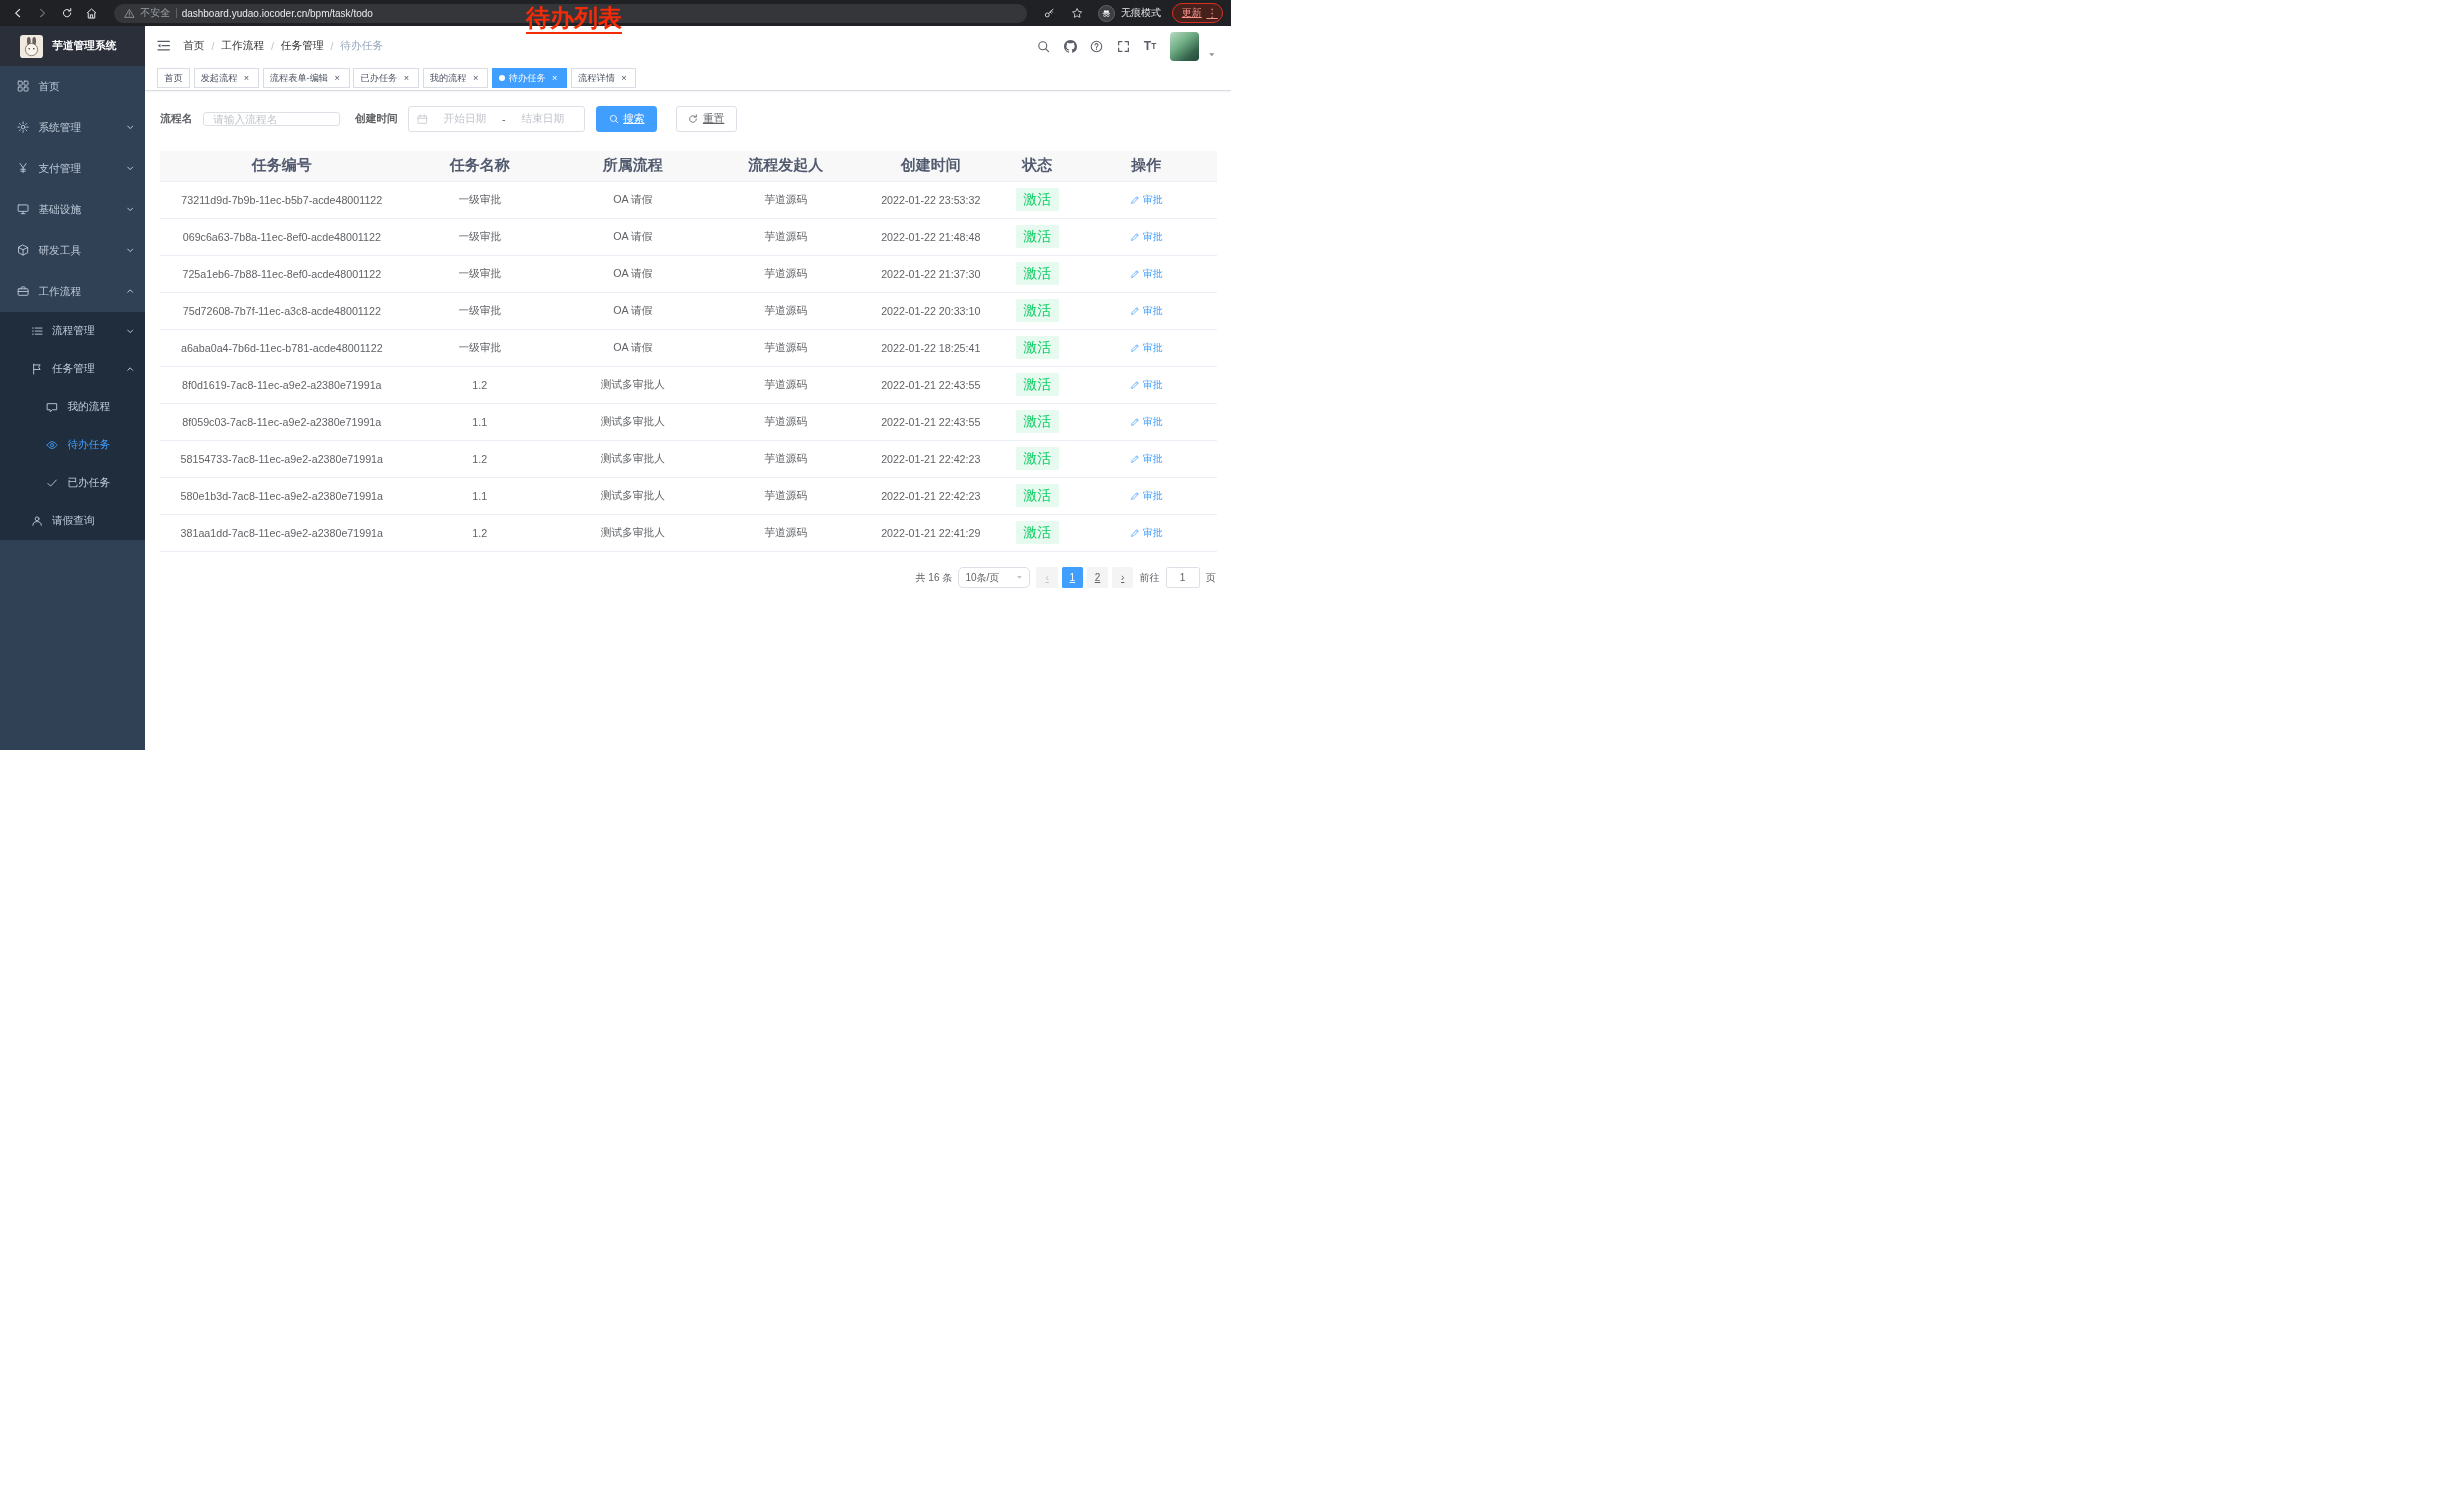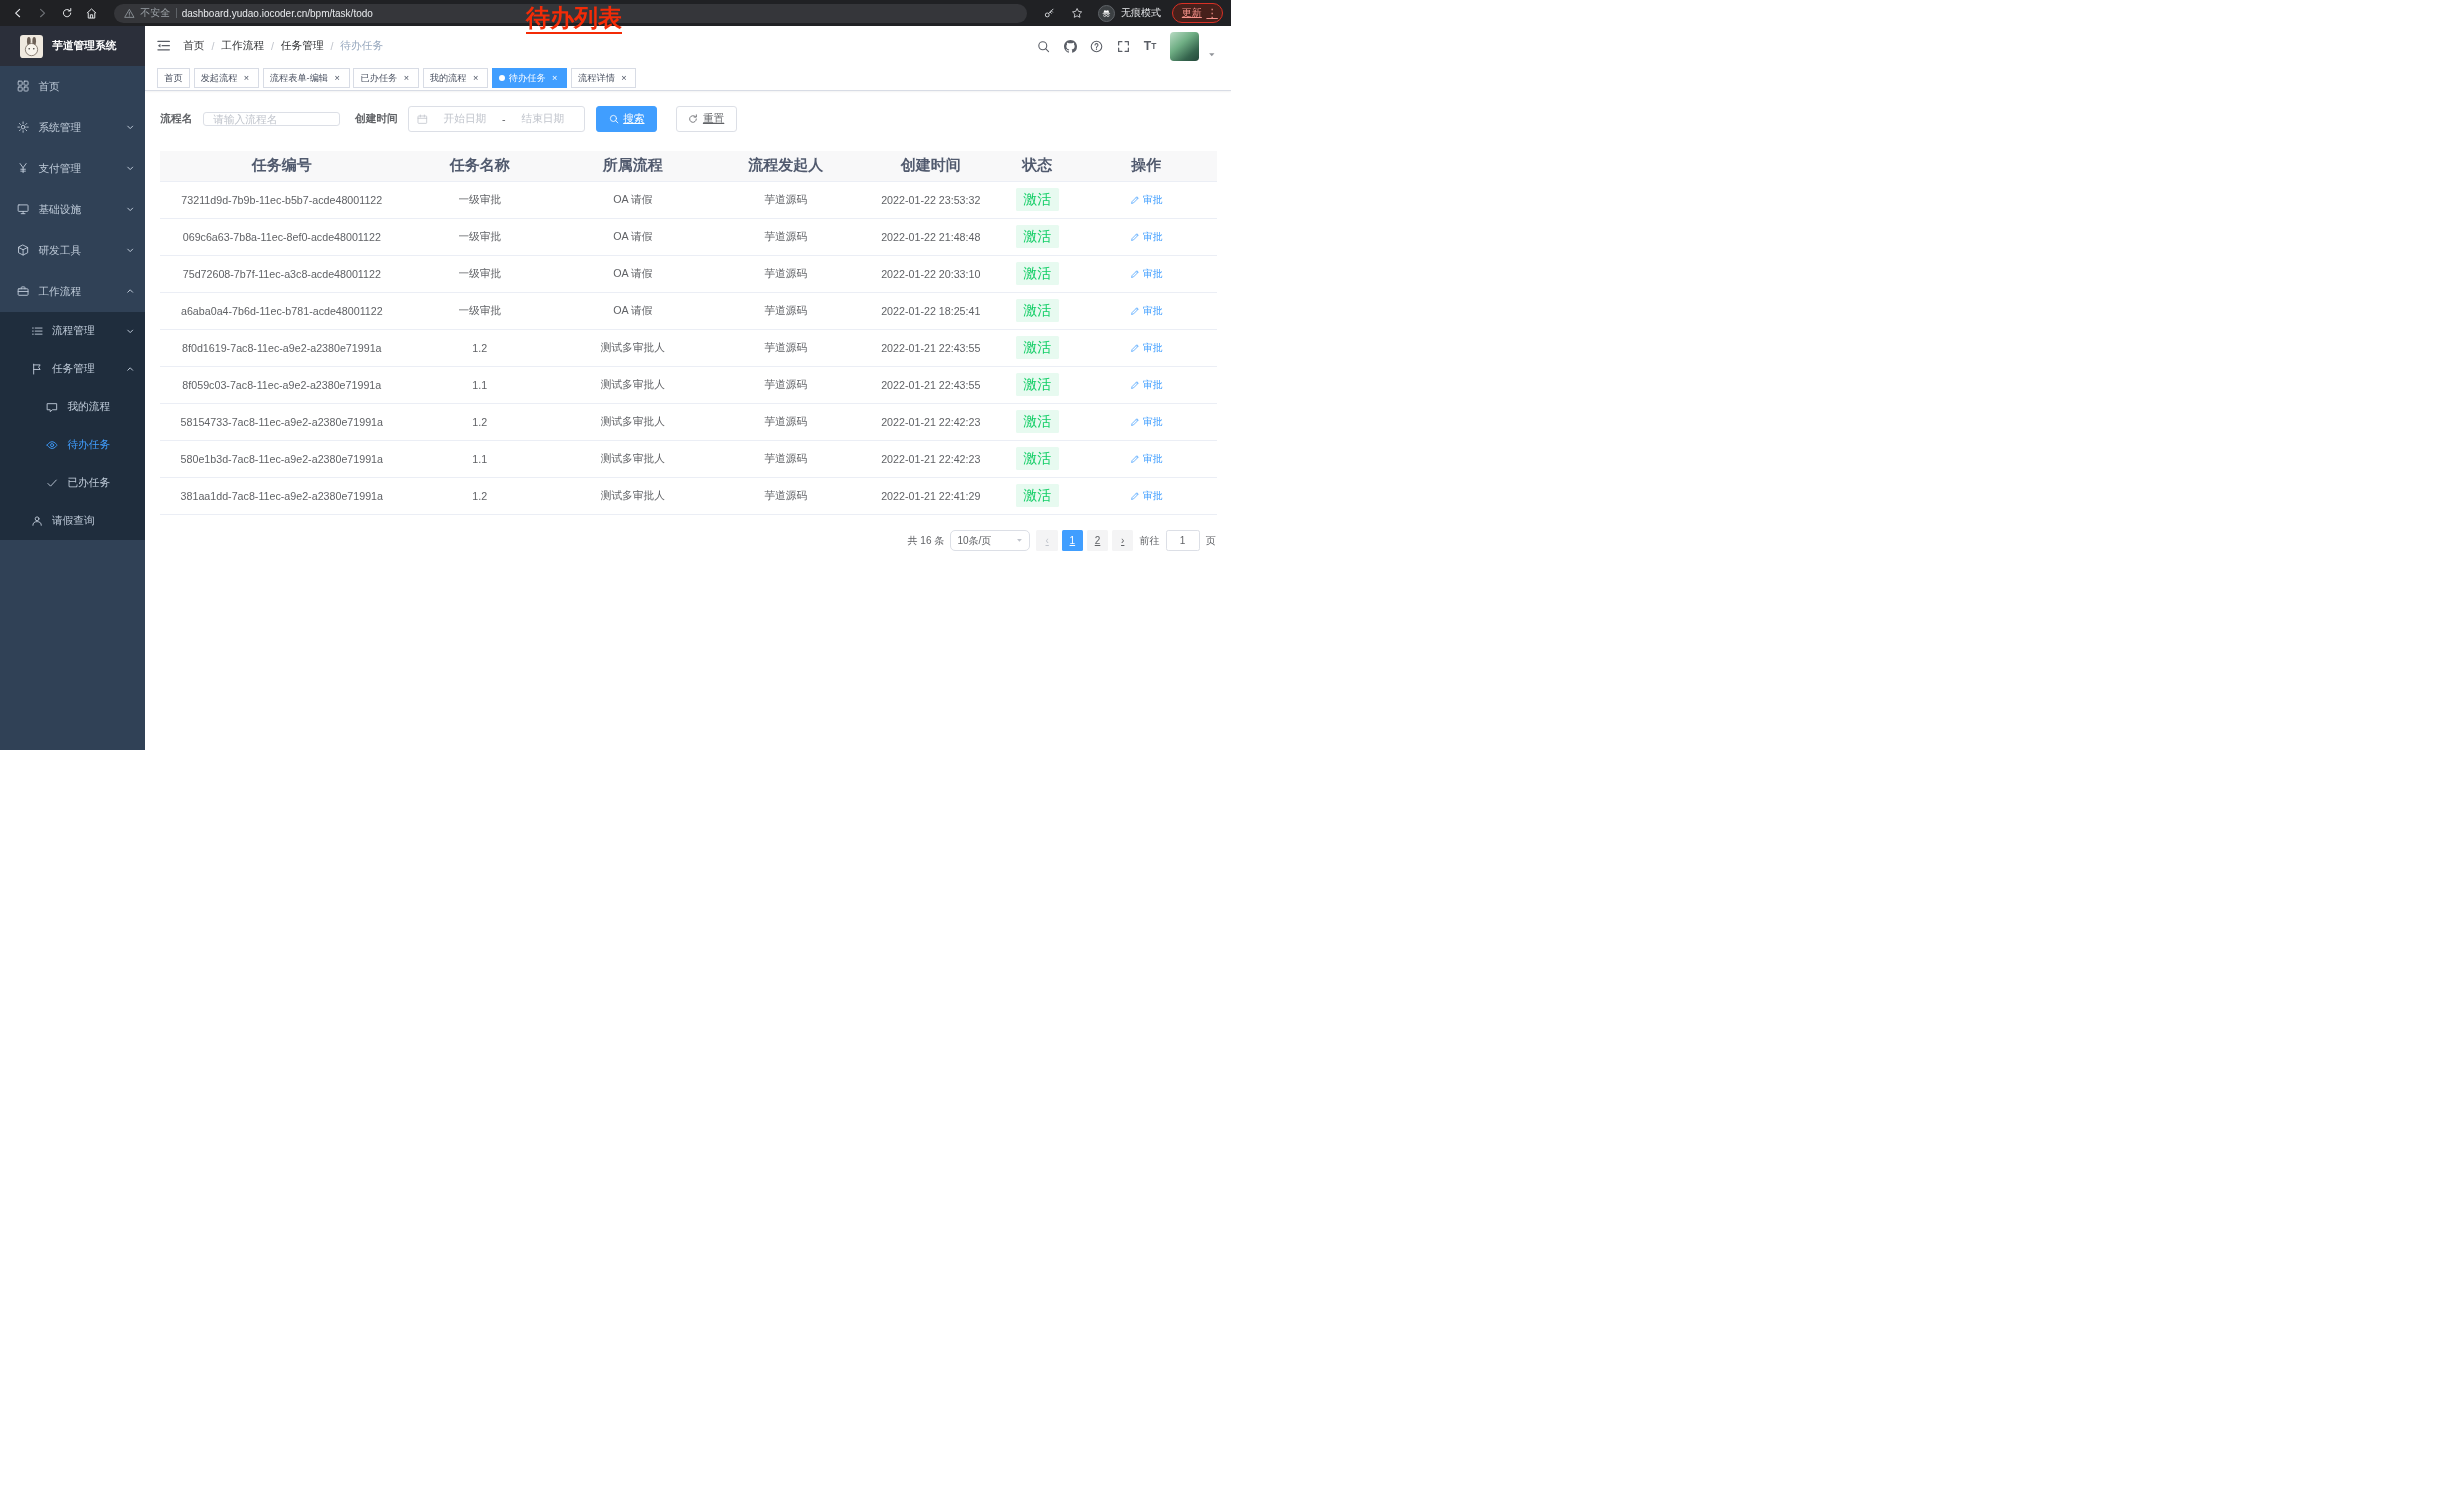--- a/index.html
+++ b/index.html
@@ -97,21 +97,21 @@
   .task-table th{background:#f8f8f9;height:30.5px;font-weight:bold;color:#515a6e;font-size:15px;
                  border-bottom:0.8px solid #ebeef5;text-align:center;}
   .task-table td{height:37px;border-bottom:0.8px solid #ebeef5;text-align:center;white-space:nowrap;overflow:hidden;}
   .tag-success{display:inline-block;background:#e7faf0;color:#13ce66;font-size:14px;padding:2.3px 7.6px;border-radius:1.5px;}
   .action-link{color:#409eff;font-size:10px;display:inline-flex;align-items:center;gap:3.1px;cursor:pointer;}
   .action-link svg *{fill:none;stroke:currentColor;stroke-width:1.2;stroke-linejoin:round;}
 
   
   .pagination{display:flex;align-items:center;justify-content:flex-end;gap:6.1px;margin-top:15.3px;
               font-size:10px;color:#606266;}
-  .page-size{width:80px;height:21.4px;border:0.8px solid #dcdfe6;border-radius:5px;display:flex;align-items:center;
+  .page-size{width:72px;height:21.4px;border:0.8px solid #dcdfe6;border-radius:5px;display:flex;align-items:center;
              justify-content:space-between;padding:0 6.1px;color:#606266;cursor:pointer;}
   .page-size .caret{color:#c0c4cc;}
   .page-btn{min-width:21.4px;height:21.4px;border-radius:1.5px;background:#f4f4f5;color:#606266;font-size:10px;
             display:inline-flex;align-items:center;justify-content:center;padding:0 3.1px;}
   .page-btn.active{background:#409eff;color:#fff;}
   .page-btn.disabled{color:#c0c4cc;cursor:default;}
   .page-group{display:inline-flex;gap:3.8px;align-items:center;}
   .goto-input{width:34px;height:21.4px;border:0.8px solid #dcdfe6;border-radius:2.3px;text-align:center;
               font-size:10px;color:#606266;outline:none;}
 </style>
@@ -526,20 +526,38 @@
         <span>
           <svg width="10" height="10" viewBox="0 0 16 16">
                       <path d="M2.5 13.5 l.8-3 L11 2.8 l2.2 2.2 -7.7 7.7 -3 .8 z M9.8 4 l2.2 2.2"></path>
                     </svg>
         </span>
         <span class="action-label">审批</span>
       </span>
     </td>
   </tr>
             <tr class="table-row">
+    <td>725a1eb6-7b88-11ec-8ef0-acde48001122</td>
+    <td>一级审批</td>
+    <td>OA 请假</td>
+    <td>芋道源码</td>
+    <td>2022-01-22 21:37:30</td>
+    <td><span class="tag-success">激活</span></td>
+    <td>
+      <span class="action-link">
+        <span>
+          <svg width="10" height="10" viewBox="0 0 16 16">
+                      <path d="M2.5 13.5 l.8-3 L11 2.8 l2.2 2.2 -7.7 7.7 -3 .8 z M9.8 4 l2.2 2.2"></path>
+                    </svg>
+        </span>
+        <span class="action-label">审批</span>
+      </span>
+    </td>
+  </tr>
+            <tr class="table-row">
     <td>75d72608-7b7f-11ec-a3c8-acde48001122</td>
     <td>一级审批</td>
     <td>OA 请假</td>
     <td>芋道源码</td>
     <td>2022-01-22 20:33:10</td>
     <td><span class="tag-success">激活</span></td>
     <td>
       <span class="action-link">
         <span>
           <svg width="10" height="10" viewBox="0 0 16 16">

